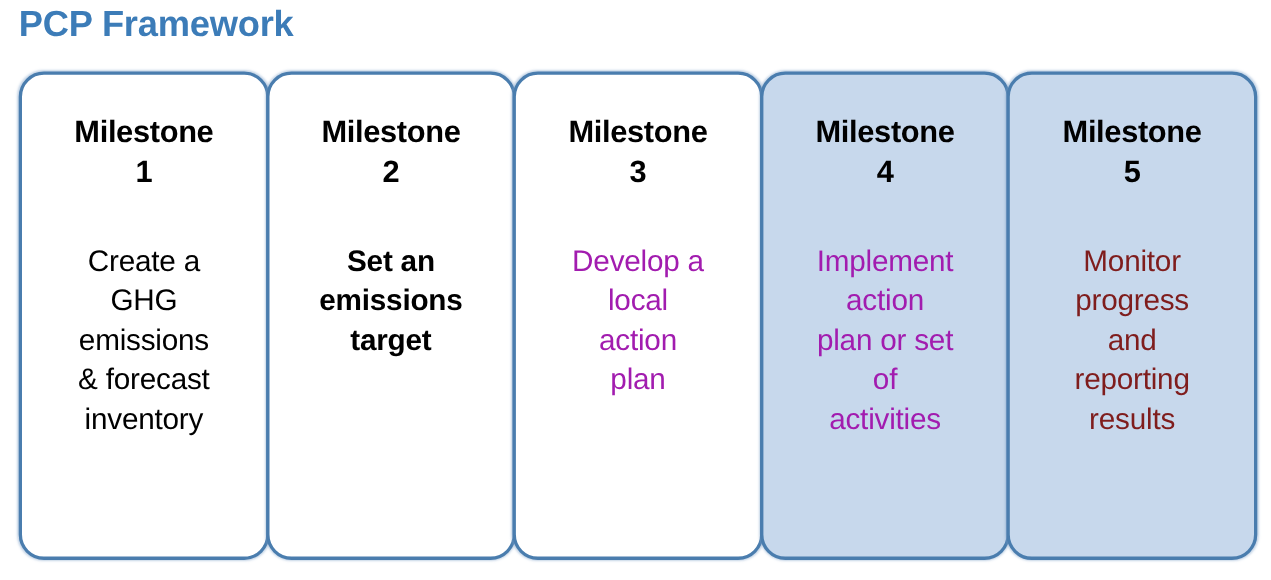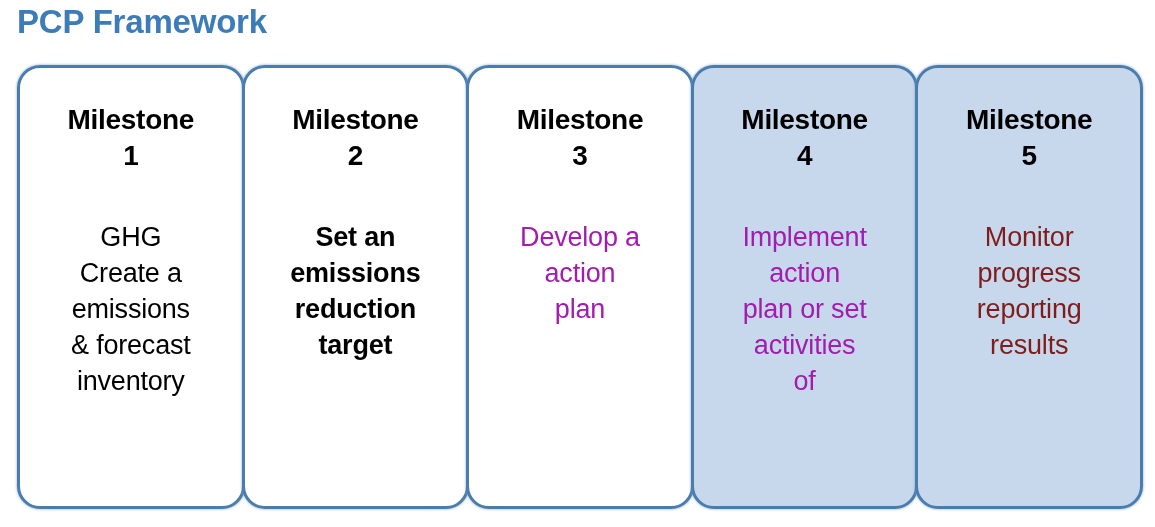--- a/index.html
+++ b/index.html
@@ -112,67 +112,68 @@
 <div id="canvas" style="background: rgb(255, 255, 255);">
 
   <div id="page-title" style="color: rgb(60, 124, 184);">PCP Framework</div>
 
   <div id="milestone-row">
 
   <div class="milestone-card" style="border-color: rgb(74, 125, 174); background: rgb(255, 255, 255);">
         <div class="card-inner">
           <div class="card-title" style="color: rgb(0, 0, 0);"><span>Milestone</span><span class="num">1</span></div>
           <div class="card-body" style="color: rgb(0, 0, 0);">
+            <span class="ln">Create a</span>
             <span class="ln">GHG</span>
-            <span class="ln">Create a</span>
             <span class="ln">emissions</span>
             <span class="ln">&amp; forecast</span>
             <span class="ln">inventory</span>
           </div>
         </div>
       </div>
       <div class="milestone-card" style="border-color: rgb(74, 125, 174); background: rgb(255, 255, 255);">
         <div class="card-inner">
           <div class="card-title" style="color: rgb(0, 0, 0);"><span>Milestone</span><span class="num">2</span></div>
           <div class="card-body" style="color: rgb(0, 0, 0); font-weight: bold;">
             <span class="ln">Set an</span>
             <span class="ln">emissions</span>
-            <span class="ln">reduction</span>
             <span class="ln">target</span>
           </div>
         </div>
       </div>
       <div class="milestone-card" style="border-color: rgb(74, 125, 174); background: rgb(255, 255, 255);">
         <div class="card-inner">
           <div class="card-title" style="color: rgb(0, 0, 0);"><span>Milestone</span><span class="num">3</span></div>
           <div class="card-body" style="color: #a21caf;">
             <span class="ln">Develop a</span>
+            <span class="ln">local</span>
             <span class="ln">action</span>
             <span class="ln">plan</span>
           </div>
         </div>
       </div>
       <div class="milestone-card filled" style="border-color: rgb(74, 125, 174); background: rgb(199, 216, 236);">
         <div class="card-inner">
           <div class="card-title" style="color: rgb(0, 0, 0);"><span>Milestone</span><span class="num">4</span></div>
           <div class="card-body" style="color: #a21caf;">
             <span class="ln">Implement</span>
             <span class="ln">action</span>
             <span class="ln">plan or set</span>
+            <span class="ln">of</span>
             <span class="ln">activities</span>
-            <span class="ln">of</span>
           </div>
         </div>
       </div>
       <div class="milestone-card filled" style="border-color: rgb(74, 125, 174); background: rgb(199, 216, 236);">
         <div class="card-inner">
           <div class="card-title" style="color: rgb(0, 0, 0);"><span>Milestone</span><span class="num">5</span></div>
           <div class="card-body" style="color: #7f1d1d;">
             <span class="ln">Monitor</span>
             <span class="ln">progress</span>
+            <span class="ln">and</span>
             <span class="ln">reporting</span>
             <span class="ln">results</span>
           </div>
         </div>
       </div>
     </div>
 
 </div>
 
 </body></html>

